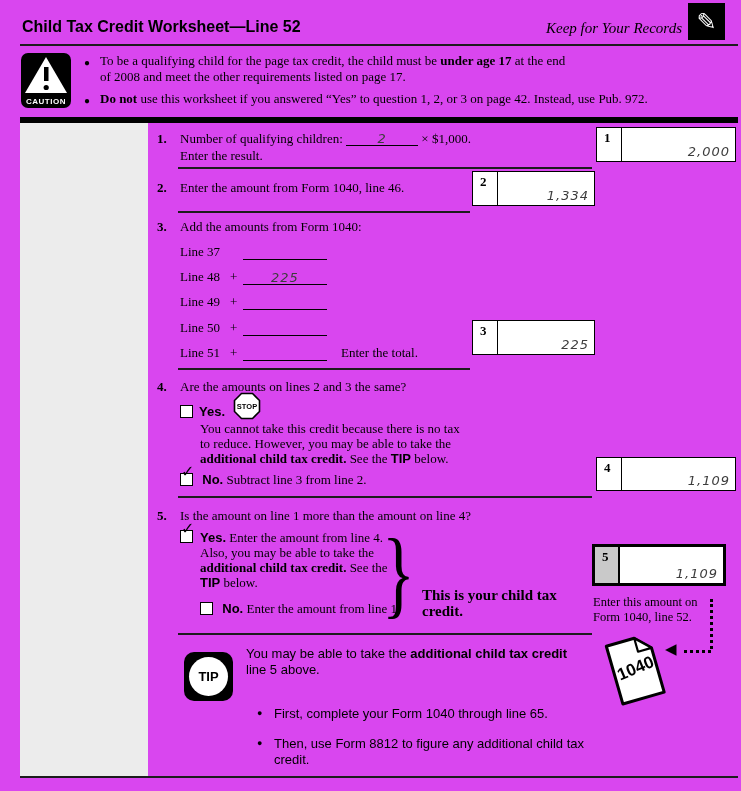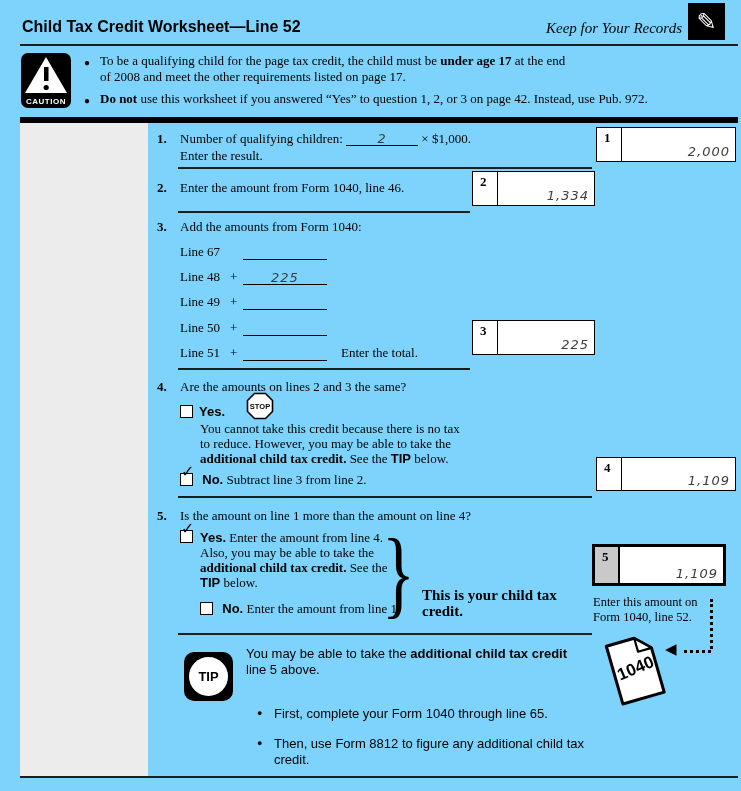--- a/index.html
+++ b/index.html
@@ -1,18 +1,18 @@
 <!DOCTYPE html>
 <html><head>
 <meta charset="utf-8">
 <style>
   * { margin:0; padding:0; box-sizing:border-box; }
   html,body { background:#fff; }
   .page {
-    position:relative; width:741px; height:791px; background:#7dd3fc;
+    position:relative; width:741px; height:791px; background:#d946ef;
     font-family:"Liberation Serif", serif; font-size:13px; color:#000;
     overflow:hidden;
   }
   .abs { position:absolute; }
   .t { font-family:"Liberation Serif", serif; font-size:13px; }
   .num { font-family:"Liberation Serif", serif; font-size:13px; font-weight:bold; }
   .sans-b { font-family:"Liberation Sans", sans-serif; font-weight:bold; font-size:13px; }
   .serif-b { font-weight:bold; }
   .hand { font-family:"DejaVu Sans", sans-serif; font-style:italic; color:#3d3d3d; letter-spacing:1px; font-size:13px; }
   .rule { position:absolute; background:#1c1c1c; height:2px; }
@@ -75,21 +75,21 @@
   #r4-q { left:180px; top:379px; }
   #r4-yes { left:180px; top:398px; display:flex; align-items:center; }
   #r4-para { left:200px; top:421px; width:275px; line-height:15px; }
   #r4-no { left:180px; top:472px; }
   #r4-rule { left:178px; top:496px; width:414px; }
 
   .cb { display:inline-block; width:13px; height:13px; border:1.5px solid #000; background:#fff;
         position:relative; vertical-align:-2px; margin-right:6px; }
   .cb .check { position:absolute; left:0; top:-10px; font-size:16px; line-height:16px;
                font-family:"DejaVu Sans", sans-serif; font-style:normal; }
-  .stopbadge { margin-left:21px; margin-top:-6px; }
+  .stopbadge { margin-left:8px; margin-top:-6px; }
 
   
   #r5-num { left:157px; top:508px; }
   #r5-q { left:180px; top:508px; }
   #r5-yes-cb { left:180px; top:529px; }
   #r5-yes-text { left:200px; top:530px; width:200px; line-height:15px; }
   #r5-no { left:180px; top:601px;padding-left:20px; }
   #r5-brace { left:382px; top:524px; font-size:98px; line-height:98px; font-weight:300;
               font-family:"Liberation Serif", serif; transform:scale(0.7,1); transform-origin:left top; }
   #r5-result { left:422px; top:587px; width:160px; font-weight:bold; line-height:16px; font-size:15px; }
@@ -178,21 +178,21 @@
         <span class="box-val hand">1,334</span>
       </div>
   </div>
   <div class="rule" id="r2-rule"></div>
 
   
   <div class="abs num" id="r3-num">3.</div>
   <div class="abs t" id="r3-head">Add the amounts from Form 1040:</div>
 
   <div class="l3row t" style="top:244px;">
-    <span class="l3-label">Line 67</span>
+    <span class="l3-label">Line 37</span>
     <span class="l3-plus"></span>
     <span class="l3-line"><span class="hand"></span></span>
   </div>
   <div class="l3row t" style="top:269px;">
     <span class="l3-label">Line 48</span>
     <span class="l3-plus">+</span>
     <span class="l3-line"><span class="hand">225</span></span>
   </div>
   <div class="l3row t" style="top:294px;">
     <span class="l3-label">Line 49</span>

